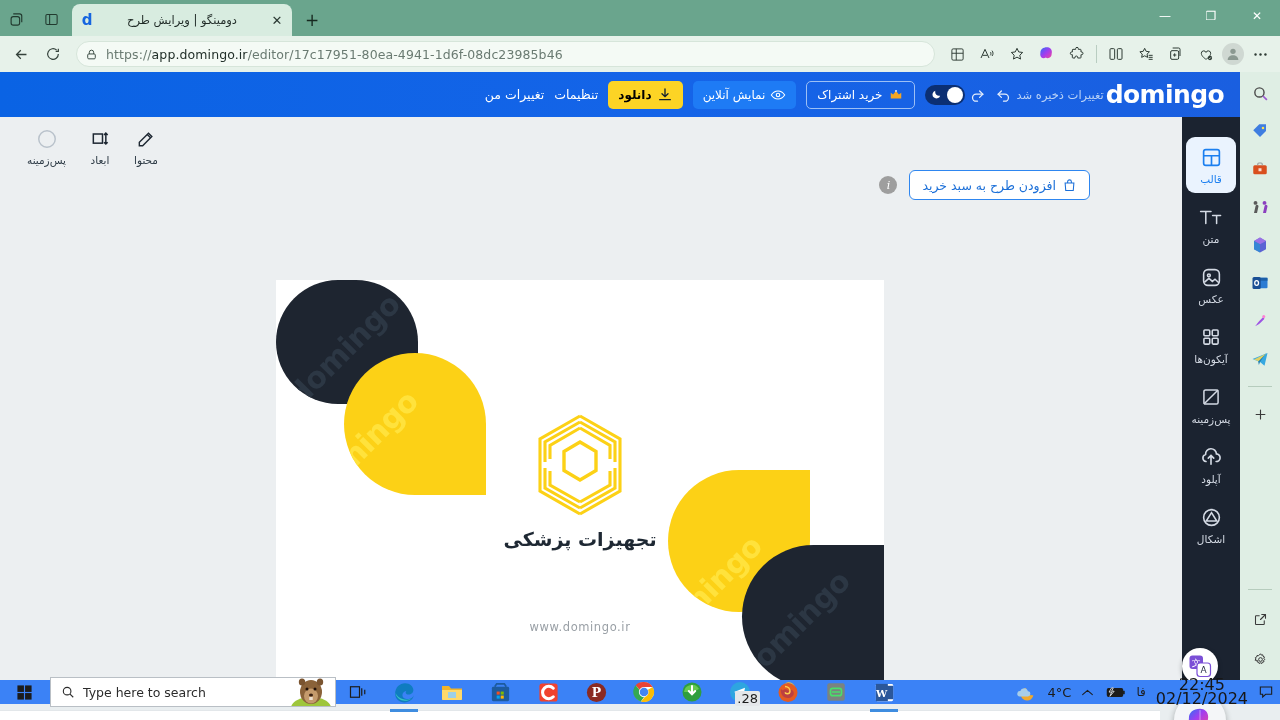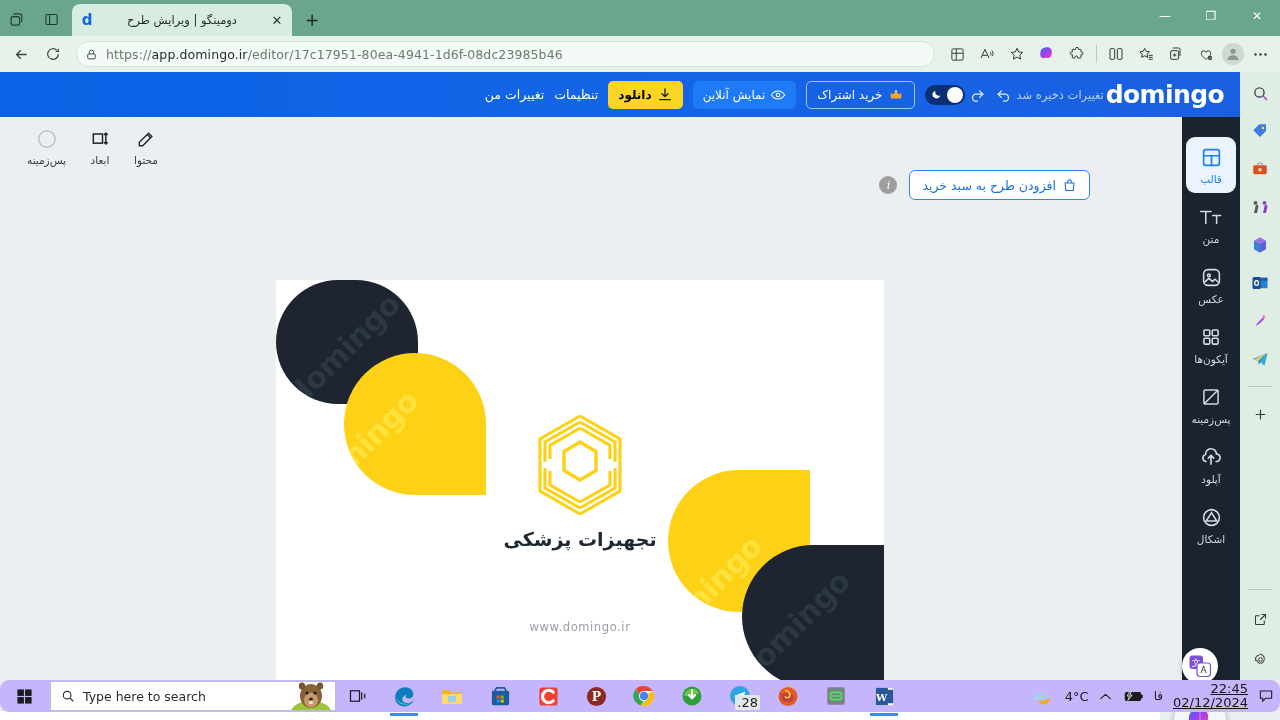--- a/index.html
+++ b/index.html
@@ -174,37 +174,37 @@
     display:flex;align-items:center;justify-content:center;
   }
   .float-copilot{
     position:absolute; right:14px; top:622px; width:52px;height:52px;border-radius:26px;
     background:#f4f6f8; box-shadow:0 2px 6px rgba(0,0,0,.3);
     display:flex;align-items:center;justify-content:center;
   }
 
   
   .taskbar{
-    position:absolute; left:0; top:680px; width:1280px; height:32px; background:#c4b5fd;
-    display:flex; align-items:center;border-radius:9px;
+    position:absolute; left:0; top:680px; width:1280px; height:24px; background:#3b82f6;
+    display:flex; align-items:center;
   }
   .start-btn{ width:48px;height:40px;display:flex;align-items:center;justify-content:center;}
   .search-box{
     width:286px;height:30px;background:#fff;border:1px solid #b9bfc5;margin-left:2px;
     display:flex;align-items:center;gap:8px;padding:0 10px;position:relative;overflow:hidden;
   }
   .search-box .ph{ font-size:12.5px;color:#2b2b2b; }
   .taskview{ width:44px;height:40px;display:flex;align-items:center;justify-content:center;}
   .tbapp{ width:48px;height:40px;display:flex;align-items:center;justify-content:center;position:relative;}
   .tbapp.active::after{
     content:""; position:absolute; bottom:0; left:10px; width:28px; height:3px; background:#3f8de0;
   }
   .tray{ margin-left:auto; display:flex; align-items:center; gap:10px; padding-right:6px; }
   .tray-ico{ display:flex;align-items:center;justify-content:center;color:#1c1c1c;font-size:12px;}
-  .clock{ text-align:right; font-size:13px; line-height:14px; color:#161616;text-decoration:underline; }
+  .clock{ text-align:center; font-size:16px; line-height:14px; color:#161616; }
   .lang{ font-size:12px; color:#1c1c1c; }
 
   svg{ display:block; }
 </style>
 </head>
 <body>
 
 <div class="screen">
 
   <div class="browser-titlebar">

